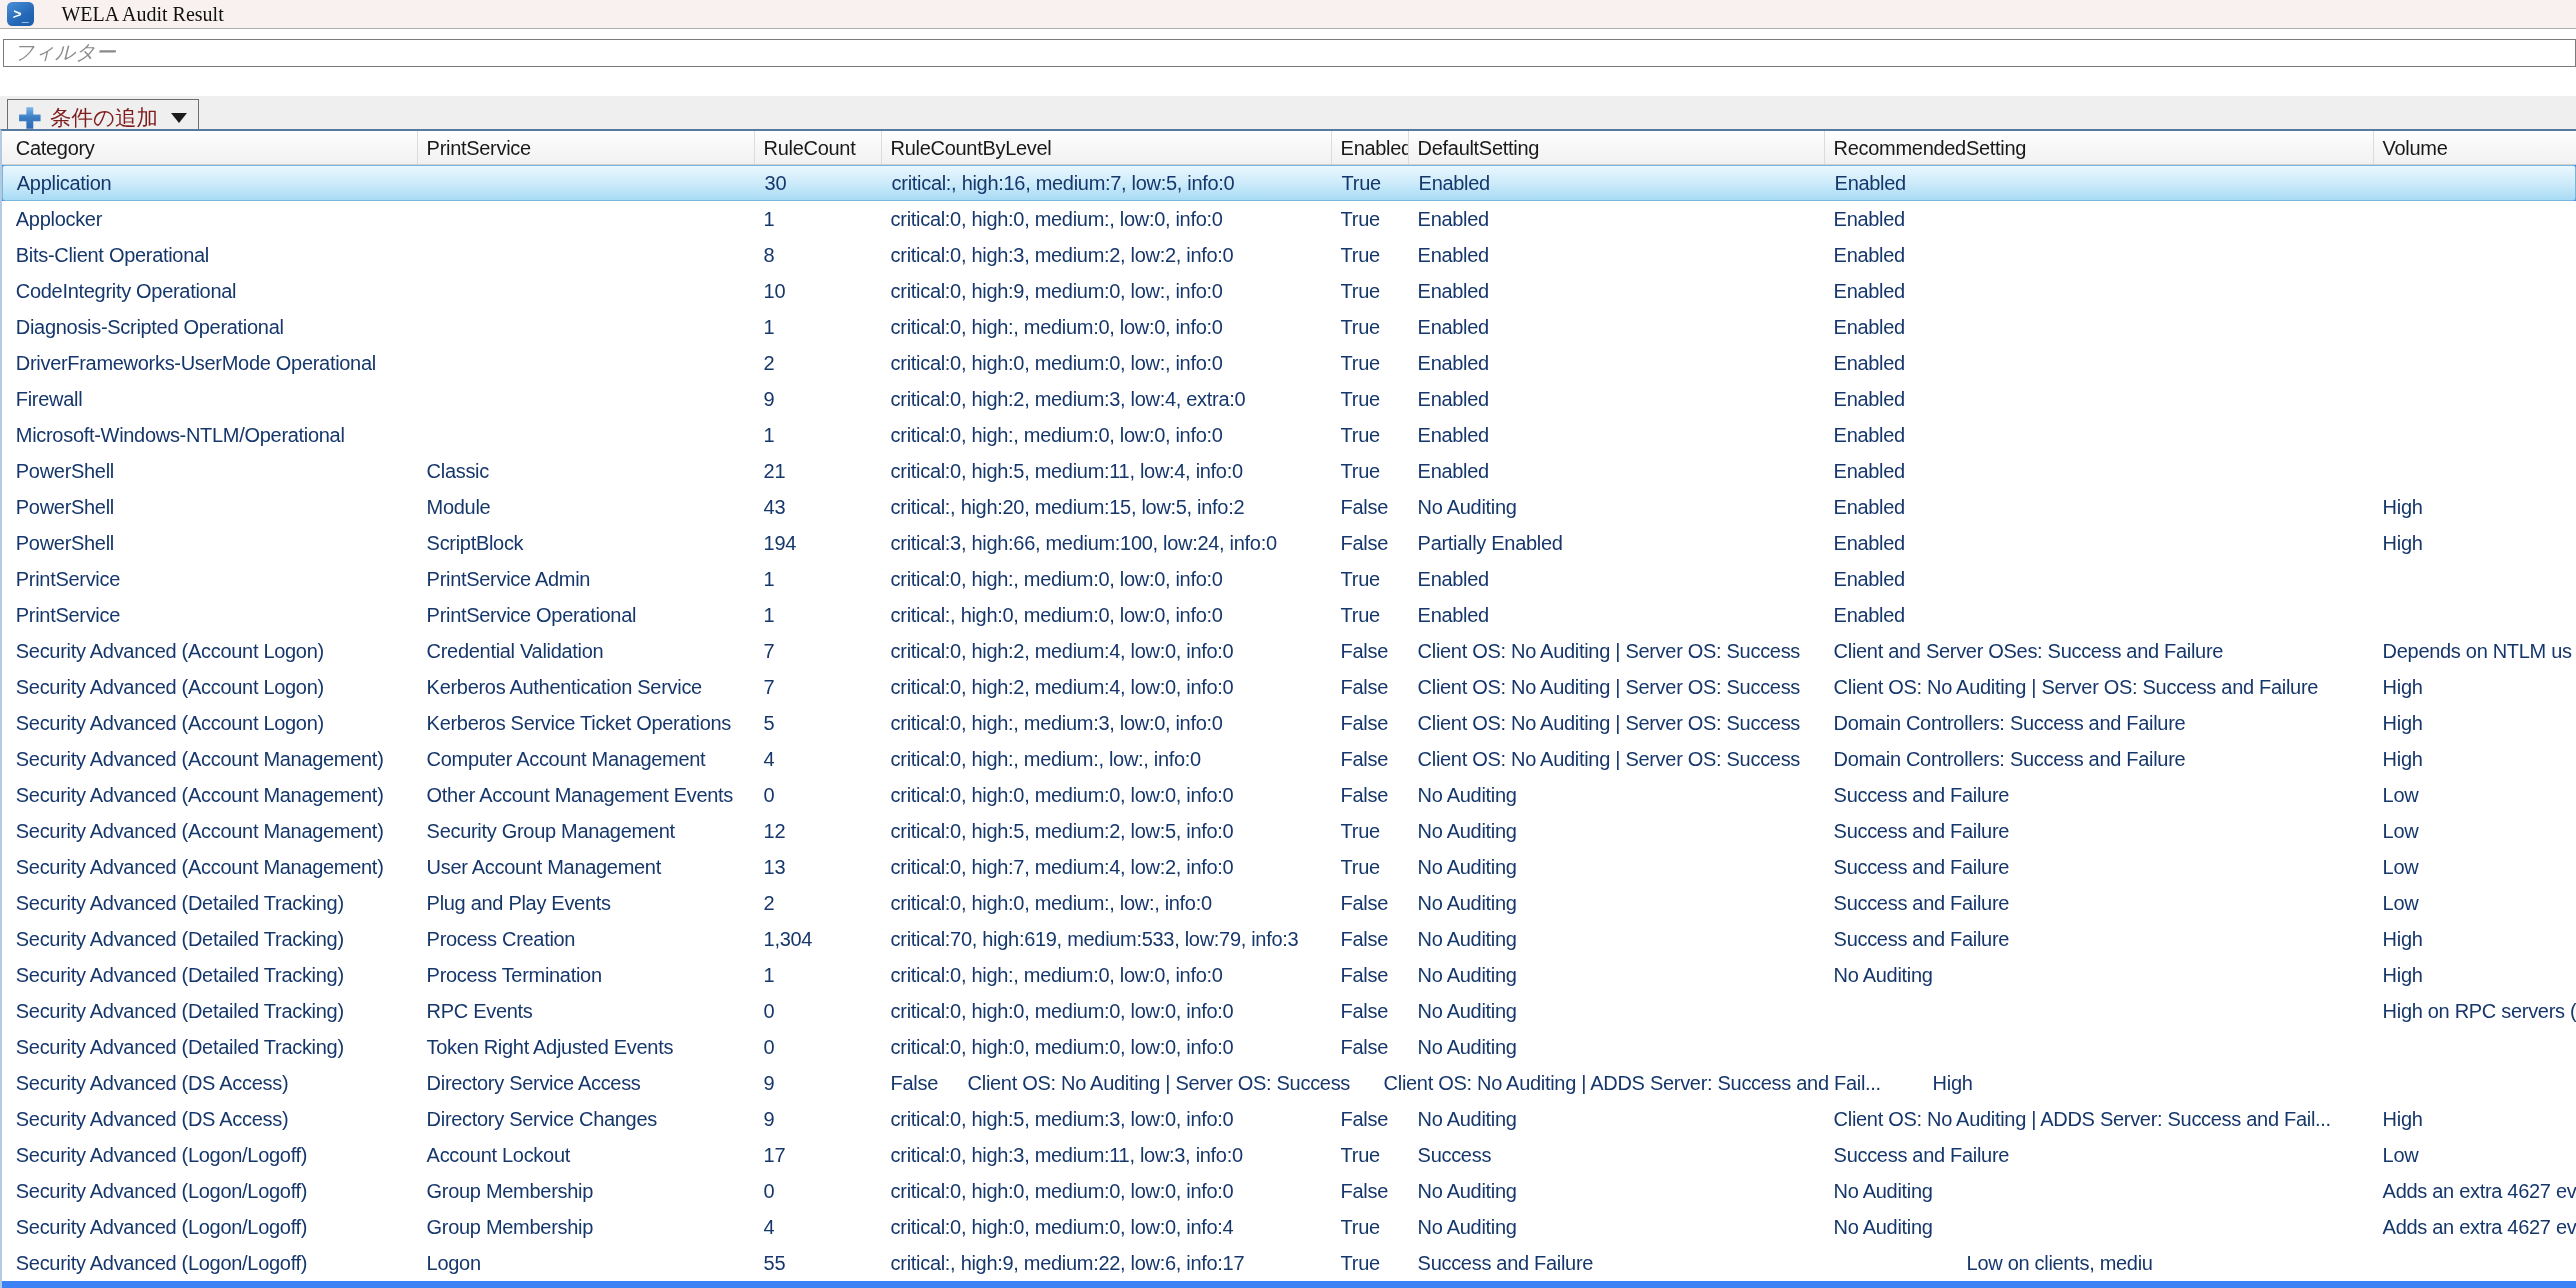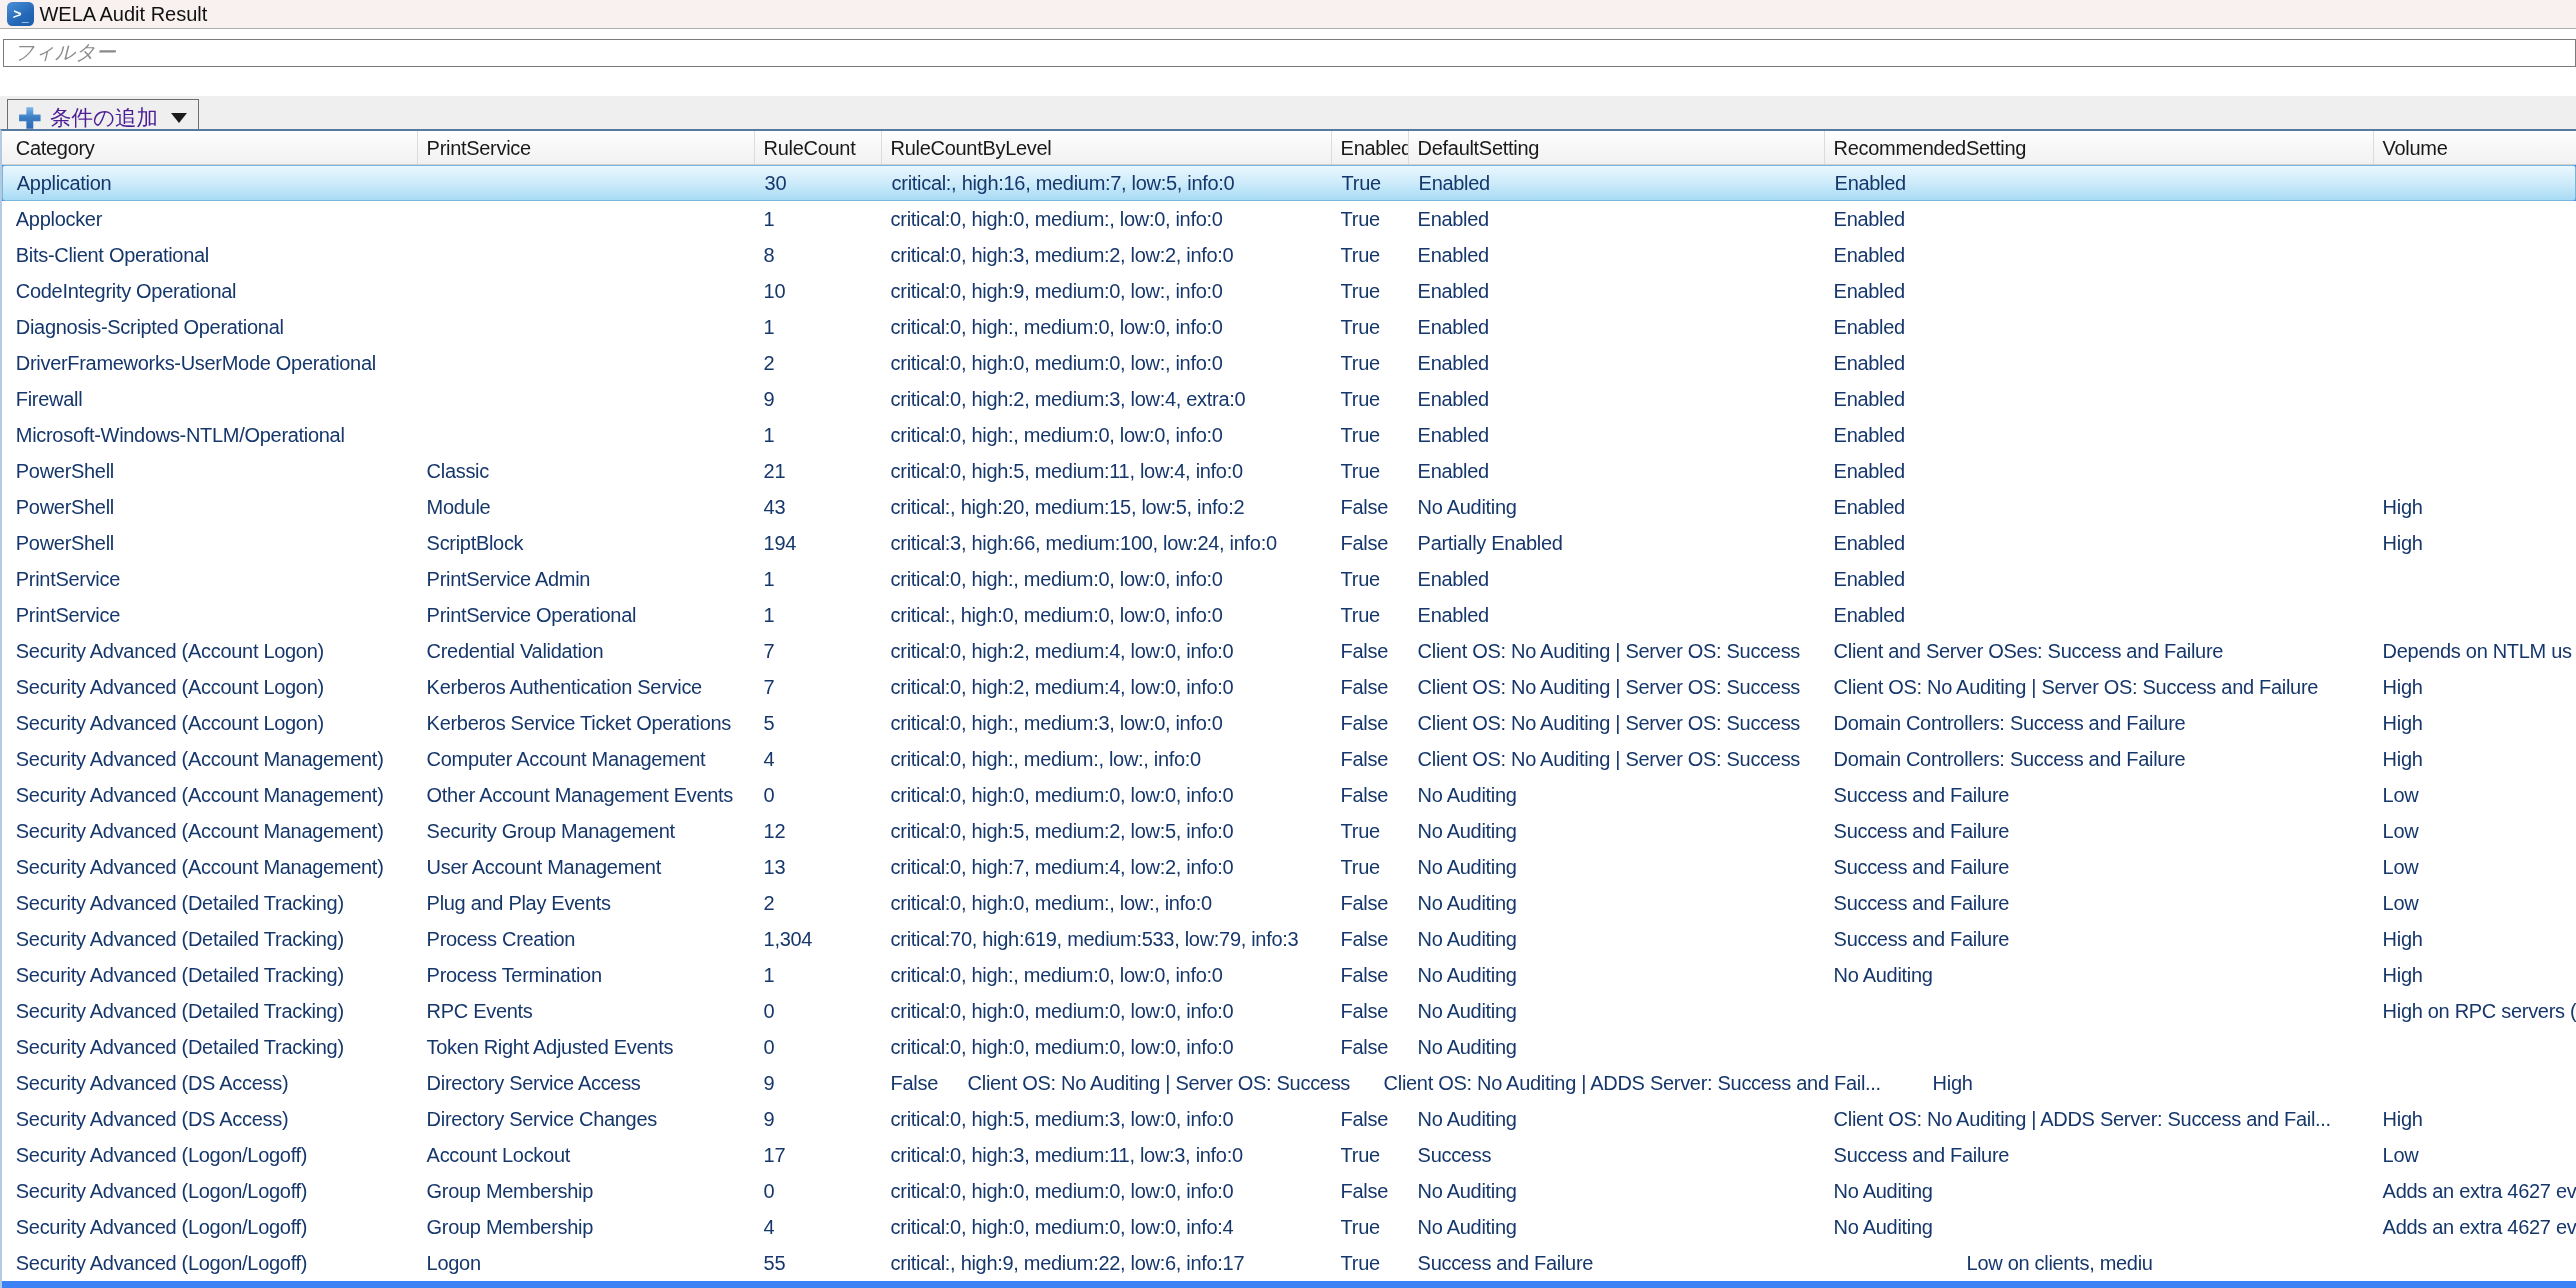--- a/index.html
+++ b/index.html
@@ -8,38 +8,38 @@
 
   
   .titlebar { height:29px; background:#f8f1f0; border-bottom:1.7px solid #aeaeae;
               display:flex; align-items:center; }
   .ps-icon { width:27.6px; height:24px; margin-left:6.9px; border-radius:5.2px;
              background:linear-gradient(145deg,#4b90d8 0%,#2468b7 60%,#1c5ca9 100%);
              color:#ffffff; display:flex; align-items:center; justify-content:center;
              font-weight:bold; font-size:14.6px; line-height:1; }
   .ps-icon .gt { transform:skewX(-6deg); }
   .ps-icon .us { font-size:12px; margin-left:0.9px; margin-top:5.2px; }
-  .title-text { margin-left:5px; font-size:20px; color:#111111; }
+  .title-text { margin-left:27px; font-size:20px; color:#111111;font-family:Liberation Serif, serif; }
 
   
   .filter-zone { height:67px; background:#ffffff; position:relative; }
   .filter-input { position:absolute; left:2.6px; right:0; top:9.5px; height:28px;
                   border:1.7px solid #7b7b7b; background:#ffffff; padding:0 10.3px;
                   font-size:20px; color:#222; font-family:inherit; outline:none; }
   .filter-input::placeholder { color:#8b8b8b; font-style:italic; }
 
   
   .toolbar { height:49px; background:#efefef; position:relative; }
   .add-btn { position:absolute; left:6.9px; top:3.4px; height:37px; min-width:156px;
              border:1.7px solid #6e6e6e; background:#efefef; display:inline-flex;
              align-items:center; padding:0 11.2px; gap:9.5px; cursor:default; }
   .plus-icon { width:21.5px; height:21.5px; display:inline-block;
                background:linear-gradient(180deg,#7db9ec 0%,#3e7fc6 45%,#2a6ab5 100%);
                clip-path:polygon(34% 0,66% 0,66% 34%,100% 34%,100% 66%,66% 66%,66% 100%,34% 100%,34% 66%,0 66%,0 34%,34% 34%); }
-  .add-label { font-size:21.5px; color:#4c1d95; white-space:nowrap; }
+  .add-label { font-size:21.5px; color:#7f1d1d; white-space:nowrap; }
   .caret-down { width:0; height:0; border-left:8.6px solid transparent;
                 border-right:8.6px solid transparent; border-top:10.3px solid #1b1b1b;
                 display:inline-block; margin-left:3.4px; }
 
   
   .grid { position:absolute; left:0; right:0; top:129px; bottom:0;
           border-top:2.6px solid #55799f; border-left:2.6px solid #b3cbe0;
           display:flex; flex-direction:column; overflow:hidden; background:#3b82f6; }
   .ghead { height:34px; display:flex; flex:0 0 34px;
            background:linear-gradient(180deg,#ffffff 0%,#f6f6f6 60%,#f1f1f1 100%);

